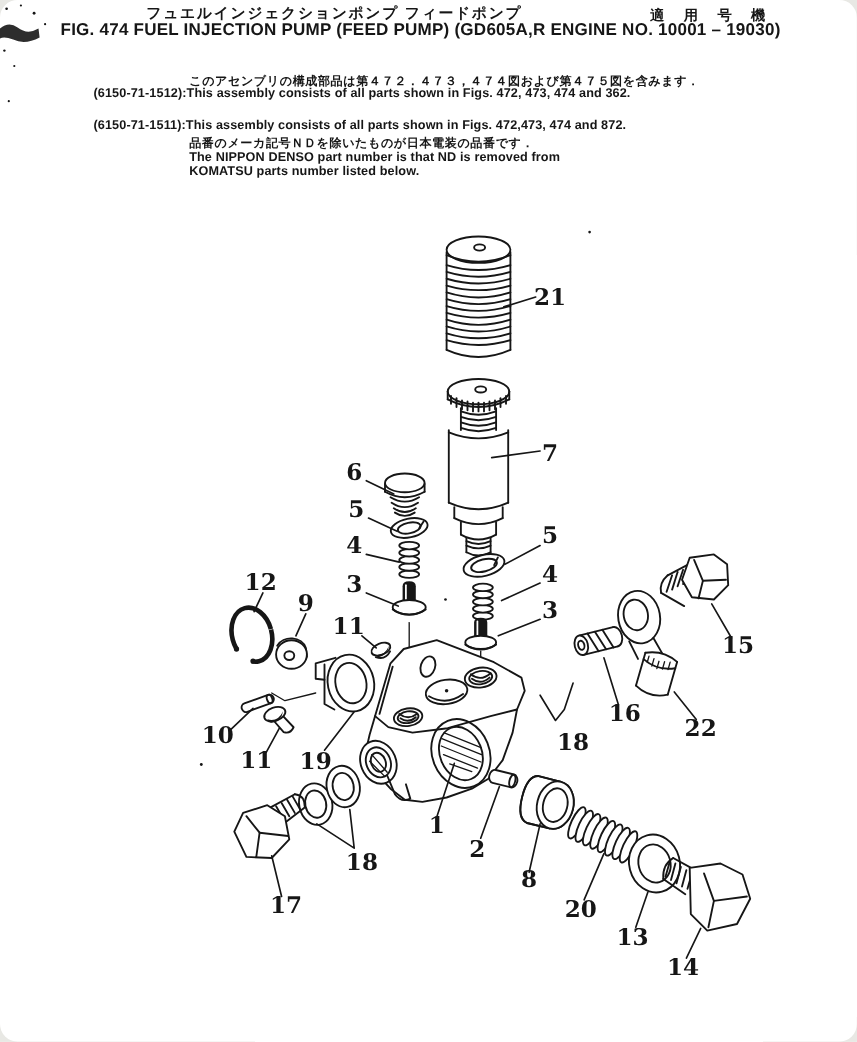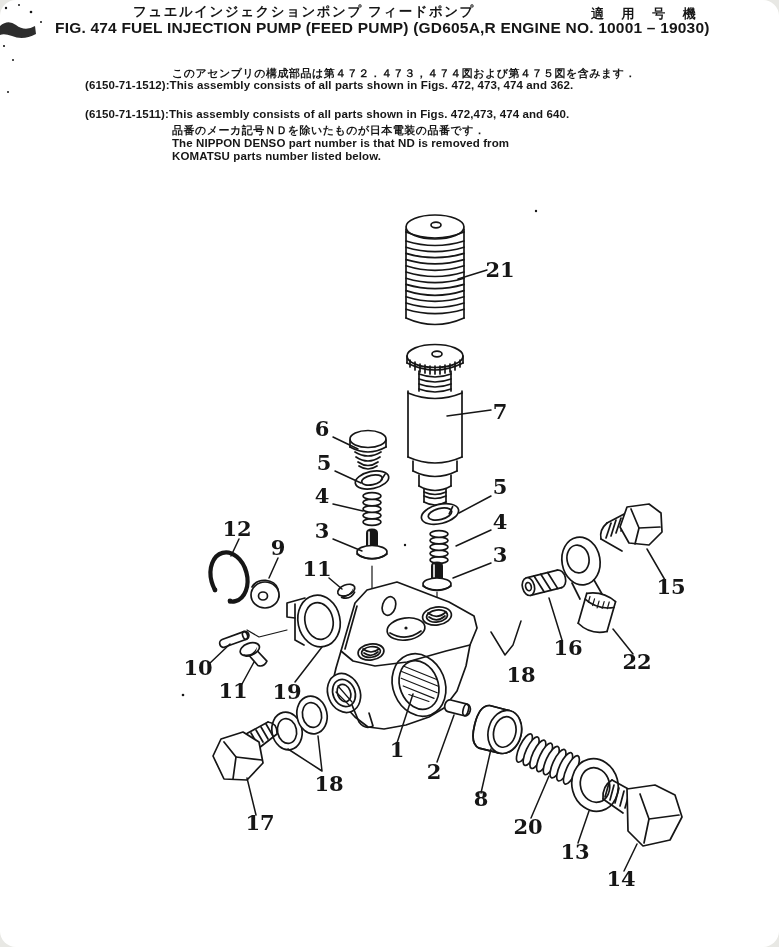--- a/index.html
+++ b/index.html
@@ -23,21 +23,21 @@
 <body>
 
 <div class="page">
 
   <div class="jp-title">フュエルインジェクションポンプ フィードポンプ</div>
   <div class="applicability">適 用 号 機</div>
   <div class="fig-title">FIG. 474  FUEL INJECTION PUMP (FEED PUMP) (GD605A,R ENGINE NO. 10001 – 19030)</div>
 
   <div class="note note-jp" style="top:66px">このアセンブリの構成部品は第４７２．４７３，４７４図および第４７５図を含みます．</div>
   <div class="note note-en" style="top:79px">(6150-71-1512):This assembly consists of all parts shown in Figs. 472, 473, 474 and 362.</div>
-  <div class="note note-en" style="top:108px">(6150-71-1511):This assembly consists of all parts shown in Figs. 472,473, 474 and 640.</div>
+  <div class="note note-en" style="top:108px">(6150-71-1511):This assembly consists of all parts shown in Figs. 472,473, 474 and 872.</div>
   <div class="note note-jp" style="top:123px">品番のメーカ記号ＮＤを除いたものが日本電装の品番です．</div>
   <div class="note note-en2" style="top:137px">The NIPPON DENSO part number is that ND is removed from</div>
   <div class="note note-en2" style="top:150px">KOMATSU parts number listed below.</div>
 
   <svg width="779" height="947" viewBox="0 0 779 947">
 
     <g>
       <path class="dk" d="M0,26 Q8,19 16,25 Q25,32 35,26 L36,34 Q23,41 12,36 Q4,33 0,35 Z" opacity="0.9"></path>
       <circle class="dk" cx="6" cy="8" r="1.2"></circle>
         <circle class="dk" cx="19" cy="5" r="1"></circle>

